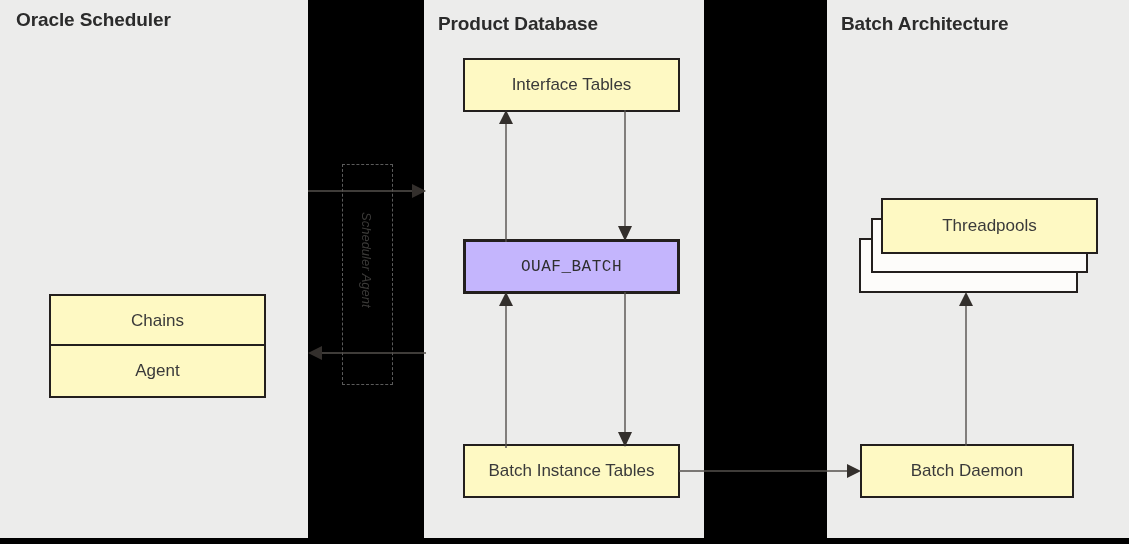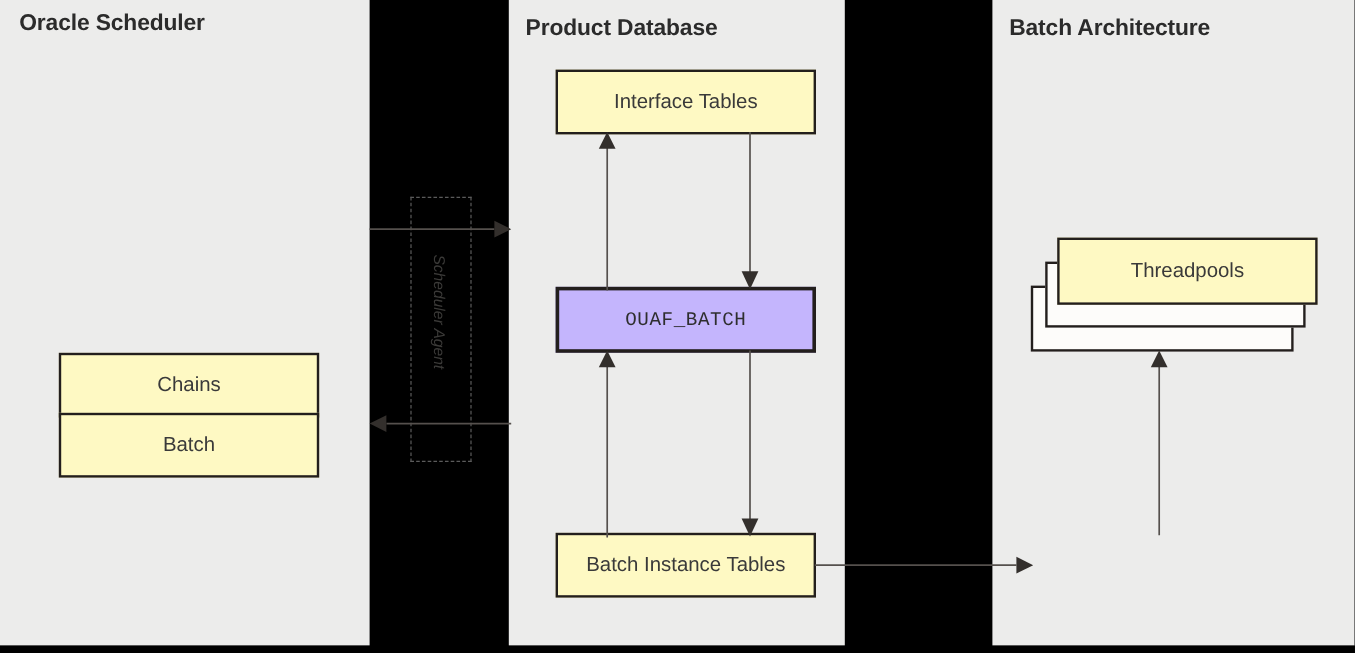--- a/index.html
+++ b/index.html
@@ -90,21 +90,21 @@
 <div id="canvas">
 
   <div class="panel" style="left:0px; top:0px; width:308px; height:538px;"></div>
   <div class="panel-title" style="left:16px; top:9px;">Oracle Scheduler</div>
 
   <div class="node" style="left:49px; top:258px; width:217px; height:54px;margin-top:36px;">
     <span>Chains</span>
   </div>
 
   <div class="node" style="left:49px; top:344px; width:217px; height:54px;">
-    <span>Batch</span>
+    <span>Agent</span>
   </div>
 
   <div class="panel" style="left:424px; top:0px; width:280px; height:538px;"></div>
   <div class="panel-title" style="left:438px; top:13px;">Product Database</div>
 
   <div class="node" style="left:463px; top:58px; width:217px; height:54px;">
     <span>Interface Tables</span>
   </div>
 
   <div class="node emphasis" style="left:463px; top:239px; width:217px; height:55px;">
@@ -117,20 +117,23 @@
 
   <div class="panel" style="left:827px; top:0px; width:302px; height:538px;"></div>
   <div class="panel-title" style="left:841px; top:13px;">Batch Architecture</div>
 
   <div class="stack-back" style="left:859px; top:238px; width:219px; height:55px;"></div>
   <div class="stack-back" style="left:871px; top:218px; width:217px; height:55px;"></div>
   <div class="node" style="left:881px; top:198px; width:217px; height:56px;">
     <span>Threadpools</span>
   </div>
 
+  <div class="node" style="left:860px; top:444px; width:214px; height:54px;">
+    <span>Batch Daemon</span>
+  </div>
 
   <div class="dashed-box" style="left:342px; top:164px; width:51px; height:221px;"></div>
   <div class="rot-label" style="left:374px; top:212px; transform: rotate(90deg);">Scheduler Agent</div>
 
   <svg class="conn" style="left:308px; top:182px; width:118px; height:18px;" viewBox="0 0 118 18">
     <line x1="0" y1="9" x2="104" y2="9"></line>
     <polygon points="104,2 118,9 104,16"></polygon>
   </svg>
 
   <svg class="conn" style="left:308px; top:344px; width:118px; height:18px;" viewBox="0 0 118 18">

